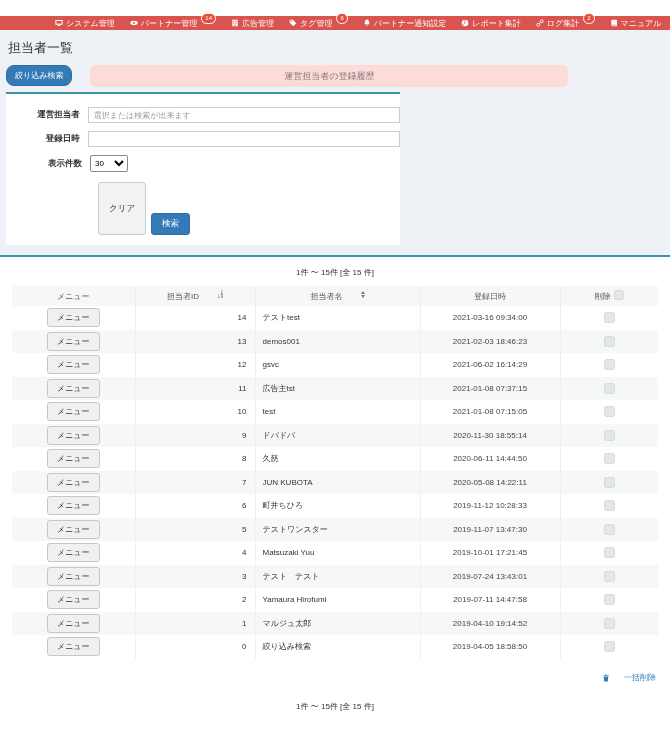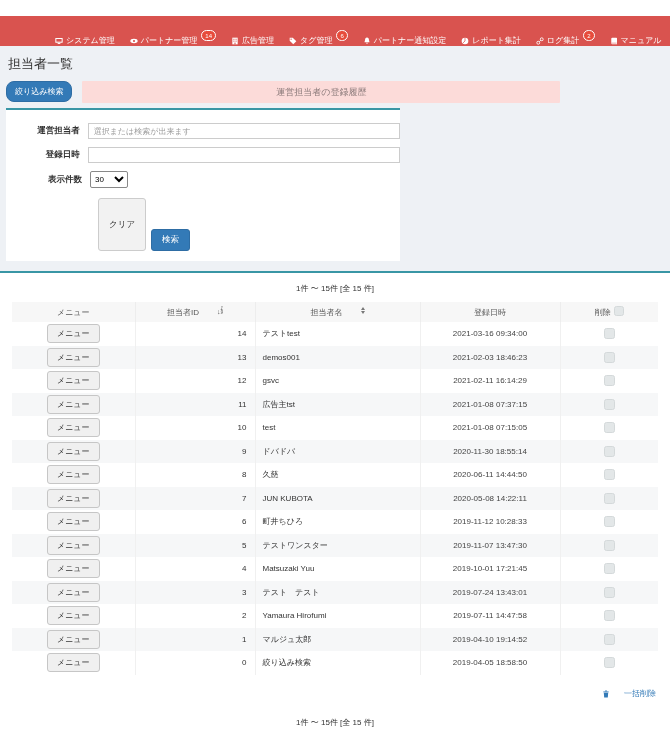--- a/index.html
+++ b/index.html
@@ -5,42 +5,42 @@
   * { box-sizing: border-box; margin: 0; padding: 0; }
   html,body { width: 670px; height: 729px; }
   body {
     background: #eef1f5;
     font-family: "Liberation Sans", "DejaVu Sans", sans-serif;
     color: #333;
     overflow: hidden;
   }
   .top-strip { height: 16px; background: #fff; }
   .navbar {
-    height: 30px; background: #d9534f;
-    display: flex; align-items: flex-end;
+    height: 14px; background: #d9534f;
+    display: flex; align-items: center;
     padding-left: 55px; gap: 15px;
   }
   .nav-item { display: flex; align-items: center; gap: 3px; color: #fff; font-size: 8px; white-space: nowrap; cursor: pointer; }
   .nav-icon { width: 8px; height: 8px; display: inline-block; line-height: 0; }
   .nav-icon svg { width: 8px; height: 8px; }
   .nav-badge {
     display: inline-block; background: #e74c3c; border: 1px solid #fff; color: #fff;
     font-size: 6px; line-height: 1; padding: 1.5px 3px; border-radius: 8px;
     transform: translateY(-5px); margin-left: 1px;
   }
   .content { padding: 0 6px; }
   .page-title { font-size: 13px; font-weight: 400; color: #333; margin: 9px 2px 8px; }
   .controls { display: flex; align-items: flex-start; margin-bottom: 5px; }
   .filter-toggle {
     background: #337ab7; border: 1px solid #2e6da4; color: #fff;
     font-size: 8px; padding: 4px 8px; border-radius: 8px; cursor: pointer;
     font-family: inherit;
   }
   .banner {
-    margin-left: 10px; width: 478px; background: #fcdbd9; border-radius: 1px;
+    margin-left: 18px; width: 478px; background: #fcdbd9; border-radius: 6px;
     text-align: center; font-size: 9px; color: #8c7b7b; padding: 4.5px 0;
   }
   .filter-panel { width: 394px; background: #fff; border-top: 2px solid #3996a5; padding: 8px 0 10px; }
   .frow { display: flex; align-items: center; margin: 5px 0 8px; }
   .flabel { width: 84px; text-align: right; padding-right: 8px; font-size: 8.5px; font-weight: bold; color: #333; }
   .finput {
     width: 322px; height: 16px; border: 1px solid #ccc; border-radius: 0;
     font-size: 8px; padding: 1px 5px; color: #333; font-family: inherit;
   }
   .finput::placeholder { color: #999; }
@@ -239,21 +239,21 @@
       <span class="cbx"></span>
     </td>
   </tr>
 
   <tr>
     <td class="td-menu">
       <button class="menu-btn">メニュー</button>
     </td>
     <td class="td-id">12</td>
     <td class="td-name">gsvc</td>
-    <td class="td-date">2021-02-11 16:14:29</td>
+    <td class="td-date">2021-06-02 16:14:29</td>
     <td class="td-del">
       <span class="cbx"></span>
     </td>
   </tr>
 
   <tr>
     <td class="td-menu">
       <button class="menu-btn">メニュー</button>
     </td>
     <td class="td-id">11</td>

